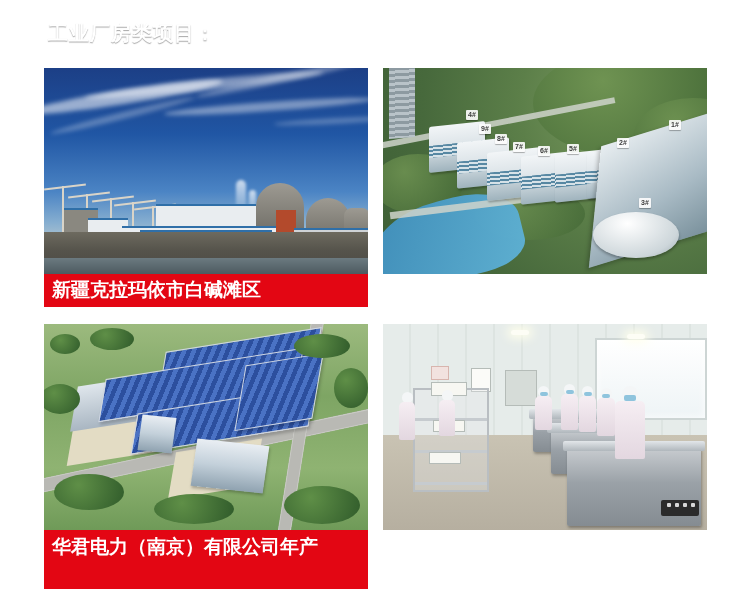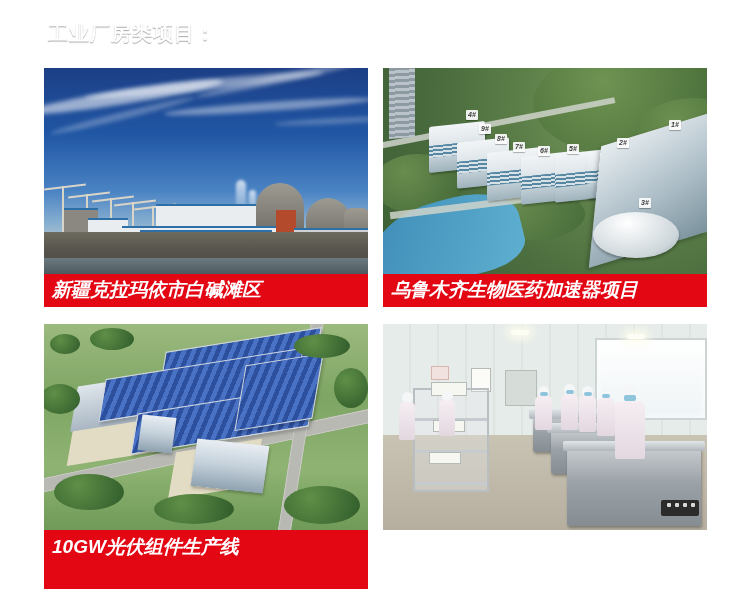--- a/index.html
+++ b/index.html
@@ -47,21 +47,20 @@
   }
   .grid-row {
     display: flex;
     gap: 15px;
   }
   .grid-row.row-2 { margin-top: 17px; }
 
   .tile {
     width: 324px;
     position: relative;
-    font-style: italic;
   }
   .tile .photo {
     width: 324px;
     height: 206px;
     position: relative;
     overflow: hidden;
   }
   .tile.tall .photo { height: 206px; }
 
   .caption {
@@ -368,23 +367,20 @@
         <div class="tag" style="left:83px; top:42px;">4#</div>
         <div class="tag" style="left:96px; top:56px;">9#</div>
         <div class="tag" style="left:112px; top:66px;">8#</div>
         <div class="tag" style="left:130px; top:74px;">7#</div>
         <div class="tag" style="left:155px; top:78px;">6#</div>
         <div class="tag" style="left:184px; top:76px;">5#</div>
         <div class="tag" style="left:234px; top:70px;">2#</div>
         <div class="tag" style="left:286px; top:52px;">1#</div>
         <div class="tag" style="left:256px; top:130px;">3#</div>
       </div>
-      <div class="caption one-line">
-        <span class="cap-line">乌鲁木齐生物医药加速器项目</span>
-      </div>
     </div>
   </div>
 
   <div class="grid-row row-2">
 
     <div class="tile tall">
       <div class="photo p3">
         <div class="roadway" style="left:-20px; top:118px; width:380px; height:14px; transform:rotate(-12deg);"></div>
         <div class="roadway" style="left:250px; top:-10px; width:13px; height:230px; transform:rotate(9deg);"></div>
 
@@ -402,21 +398,21 @@
         <div class="tree" style="left:6px; top:10px; width:30px; height:20px;"></div>
         <div class="tree" style="left:46px; top:4px; width:44px; height:22px;"></div>
         <div class="tree" style="left:250px; top:10px; width:56px; height:24px;"></div>
         <div class="tree" style="left:290px; top:44px; width:34px; height:40px;"></div>
         <div class="tree" style="left:-4px; top:60px; width:40px; height:30px;"></div>
         <div class="tree" style="left:10px; top:150px; width:70px; height:36px;"></div>
         <div class="tree" style="left:110px; top:170px; width:80px; height:30px;"></div>
         <div class="tree" style="left:240px; top:162px; width:76px; height:38px;"></div>
       </div>
       <div class="caption two-line">
-        <span class="cap-line">10GW光伏组件生产线</span>
+        <span class="cap-line">华君电力（南京）有限公司年产</span>
       </div>
     </div>
 
     <div class="tile tall">
       <div class="photo p4">
         <div class="wallpanel"></div>
         <div class="floor"></div>
         <div class="window"></div>
         <div class="lamp" style="left:128px; top:6px;"></div>
         <div class="lamp" style="left:244px; top:10px;"></div>

